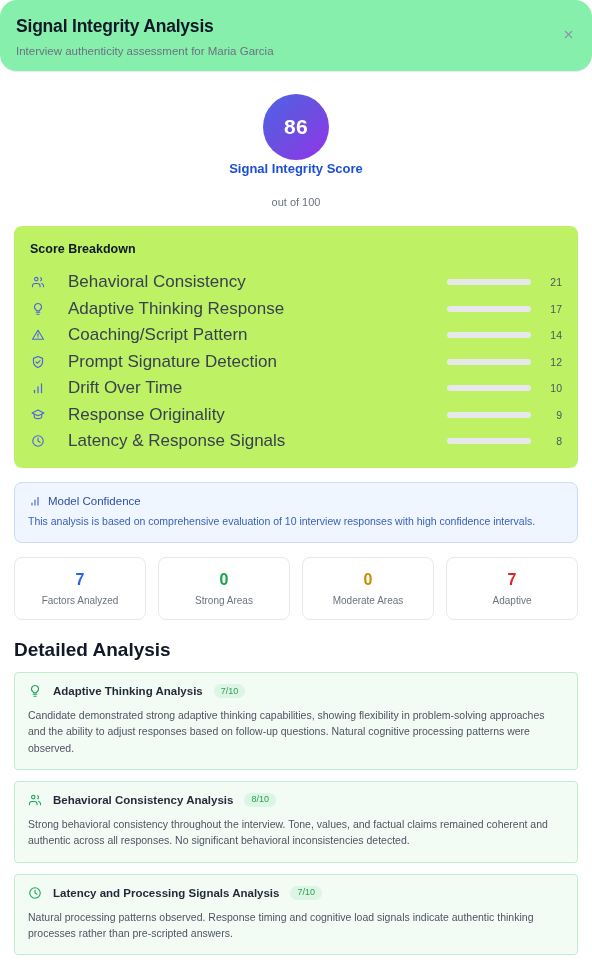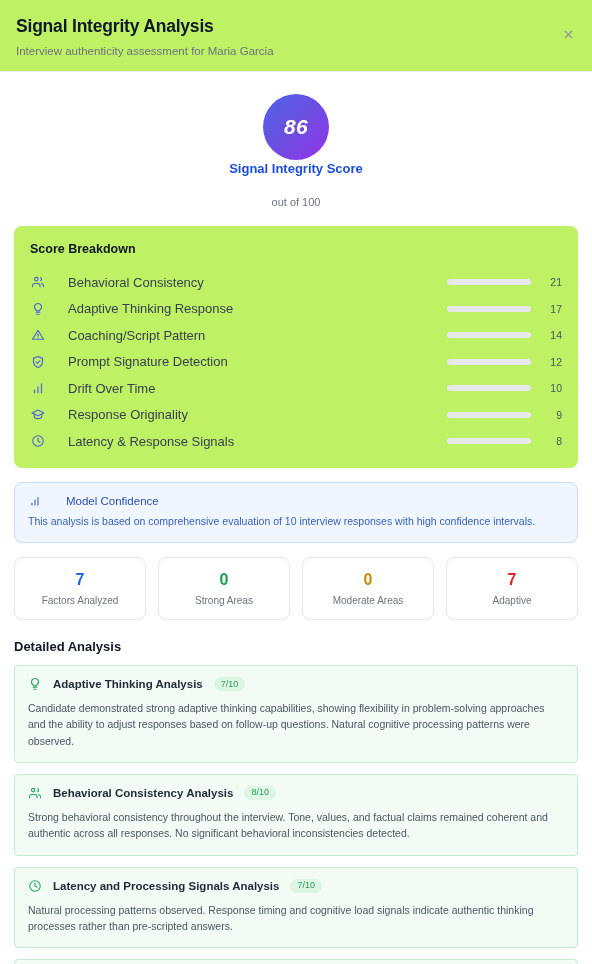--- a/index.html
+++ b/index.html
@@ -10,21 +10,22 @@
     color: #1f2937;
     -webkit-font-smoothing: antialiased;
   }
   body { width: 592px; min-height: 964px; overflow-x: hidden; }
 
   
   .modal-header {
     position: relative;
     padding: 16px 20px 14px 16px;
     border-bottom: 1px solid #e9ebef;
-    background: #bef264;
+    background: #86efac;
+    border-radius: 17px;
   }
   .modal-title {
     font-size: 17.5px;
     font-weight: bold;
     color: #111827;
     letter-spacing: -0.2px;
     line-height: 1.25;
   }
   .modal-subtitle {
     margin-top: 7px;
@@ -59,21 +60,20 @@
     background: linear-gradient(135deg, #4e63e8 0%, #6b4fe0 48%, #9333ea 100%);
     display: flex;
     align-items: center;
     justify-content: center;
   }
   .score-circle-value {
     color: #ffffff;
     font-size: 21px;
     font-weight: bold;
     letter-spacing: 0.3px;
-    font-style: italic;
   }
   .score-hero-label {
     margin-top: 1px;
     font-size: 13px;
     font-weight: bold;
     color: #1d4ed8;
   }
   .score-hero-sub {
     margin-top: 20px;
     font-size: 11px;
@@ -105,21 +105,21 @@
     height: 15px;
     flex: 0 0 15px;
     display: flex;
     align-items: center;
     justify-content: center;
     color: #4f63e0;
     margin-right: 11px;
   }
   .breakdown-icon svg { display: block; }
   .breakdown-label {
-    font-size: 13px;
+    font-size: 17px;
     color: #374151;
     flex: 1 1 auto;
     white-space: nowrap;
     padding-left: 12px;
   }
   .bar-track {
     flex: 0 0 84px;
     width: 84px;
     height: 6px;
     border-radius: 3px;
@@ -144,21 +144,21 @@
   .confidence-card {
     margin-top: 14px;
     background: #eff6ff;
     border: 1px solid #c7ddfb;
     border-radius: 8px;
     padding: 11px 13px 12px 13px;
   }
   .confidence-head {
     display: flex;
     align-items: center;
-    gap: 25px;
+    gap: 7px;
   }
   .confidence-icon {
     width: 13px; height: 13px;
     display: flex; align-items: center; justify-content: center;
     color: #3b62c4;
   }
   .confidence-title {
     font-size: 11.5px;
     color: #2d4fa8;
     font-weight: normal;
@@ -192,21 +192,21 @@
   .stat-label {
     margin-top: 7px;
     font-size: 10px;
     color: #6b7280;
   }
 
   
   .section-title {
     margin-top: 19px;
     margin-bottom: 11px;
-    font-size: 13px;
+    font-size: 19px;
     font-weight: bold;
     color: #111827;
   }
   .analysis-card {
     background: #f2fcf5;
     border: 1px solid #c2ecd0;
     border-radius: 4px;
     padding: 11px 13px 13px 13px;
     margin-bottom: 11px;
   }

